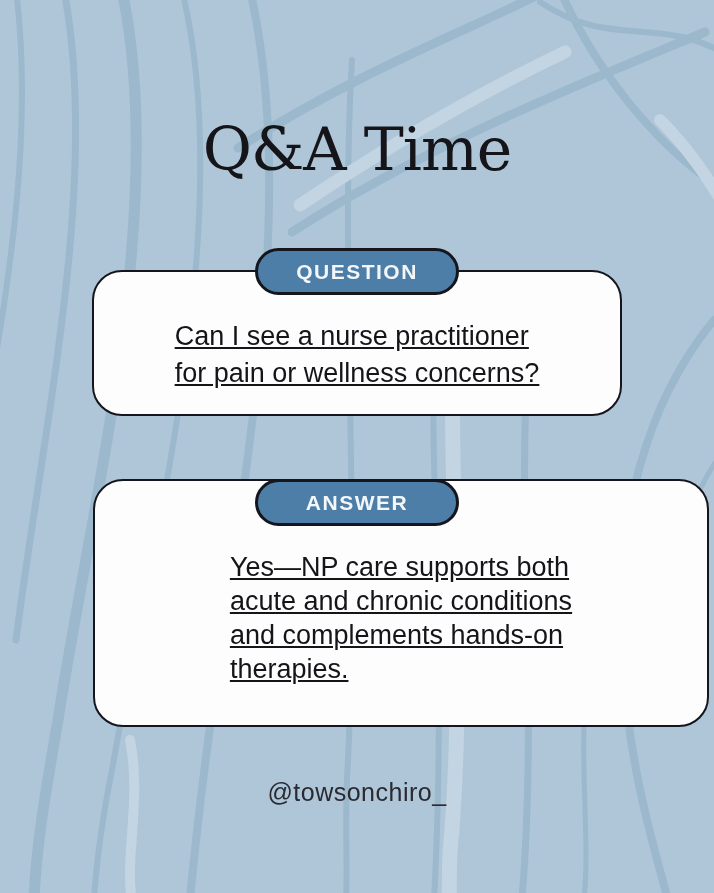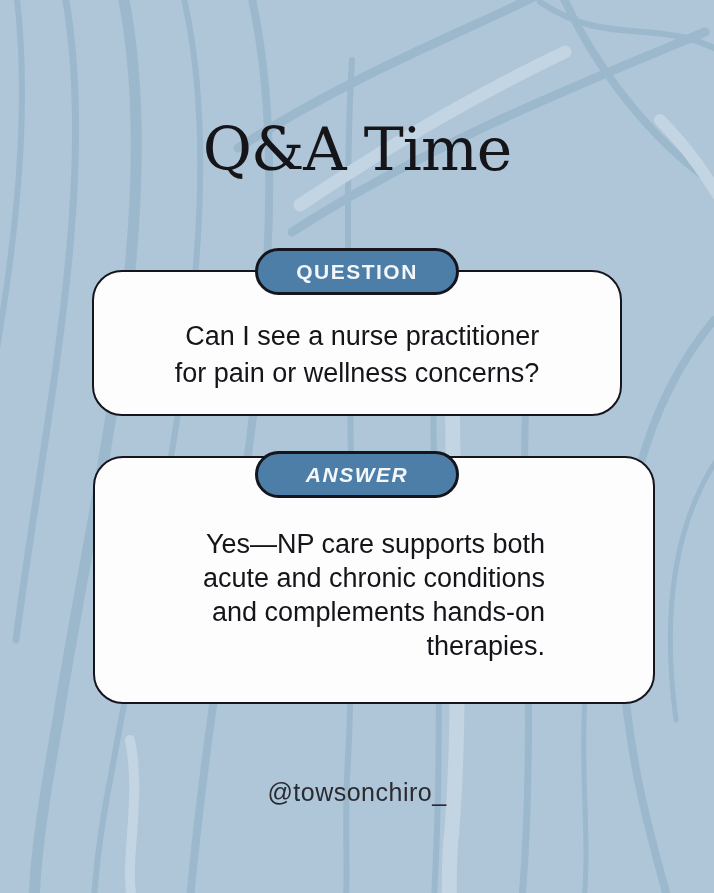--- a/index.html
+++ b/index.html
@@ -36,30 +36,31 @@
   .badge span{
     color:var(--badge-text); font-weight:bold; font-size:21px;
     letter-spacing:1.5px;
   }
   .card{
     position:absolute; background:var(--card-white);
     border:2px solid var(--outline-dark); border-radius:30px; z-index:1;
     display:flex; align-items:center; justify-content:center;
   }
   .card-text{
-    white-space:pre-line; text-align:right; color:var(--text-black);
+    white-space:pre-line; text-align:left; color:var(--text-black);
     font-size:27px;
+    text-decoration:underline;
   }
 
   .q-badge{top:248px;align-items:center;}
   .q-card{left:92px; top:270px; width:530px; height:146px; padding-top:24px;}
   .q-card .card-text{line-height:37px;}
 
-  .a-badge{top:451px;font-style:italic;}
-  .a-card{left:93px; top:456px; width:562px; height:248px; padding-top:30px;}
+  .a-badge{top:479px;}
+  .a-card{left:93px; top:479px; width:616px; height:248px; padding-top:30px;}
   .a-card .card-text{line-height:34px;}
 
   .handle{
     position:absolute; top:778px; left:0; width:714px; text-align:center;
     font-size:25px; letter-spacing:0.5px; color:var(--handle-text);
   }
 </style>
 </head>
 <body>
 

